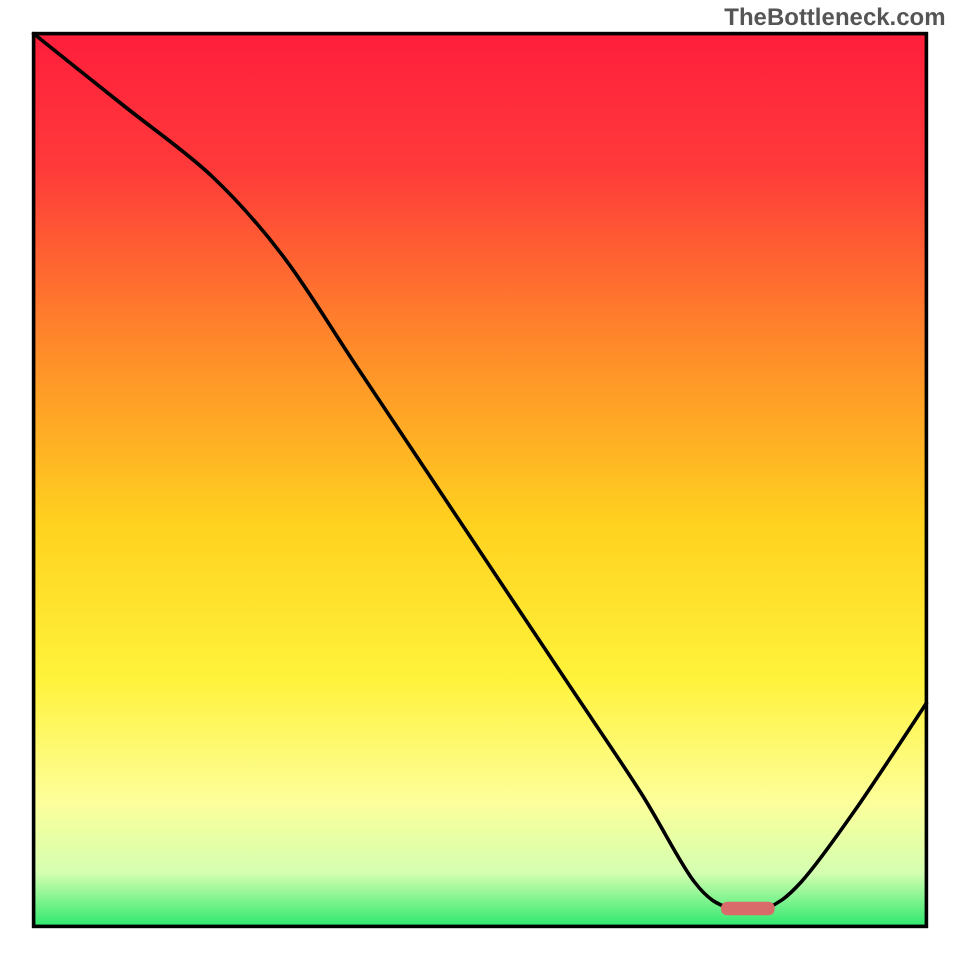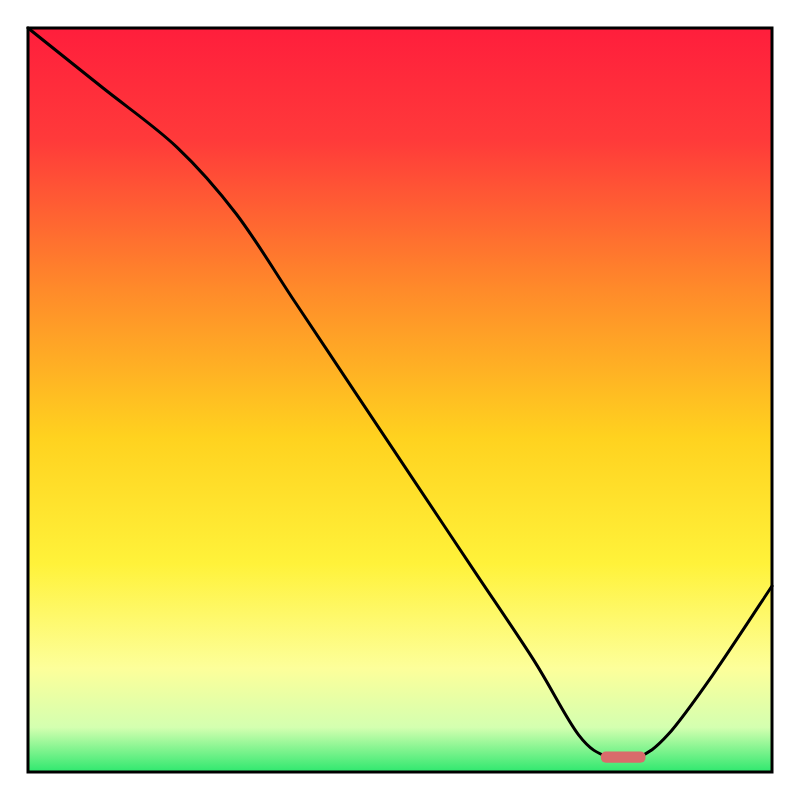--- a/index.html
+++ b/index.html
@@ -28,20 +28,21 @@
   svg.plot {
     position: absolute;
     top: 0;
     left: 0;
   }
 </style>
 </head>
 <body>
 
 <div class="container">
+  <div class="watermark">TheBottleneck.com</div>
 
   <svg class="plot" width="800" height="800" viewBox="0 0 800 800">
     <defs>
       <linearGradient id="bg-grad" x1="0" y1="0" x2="0" y2="1">
 
       <stop offset="0%" stop-color="#ff1e3c"></stop>
           <stop offset="15%" stop-color="#ff3a3a"></stop>
           <stop offset="35%" stop-color="#ff8a2a"></stop>
           <stop offset="55.00000000000001%" stop-color="#ffd21f"></stop>
           <stop offset="72%" stop-color="#fff23a"></stop>

